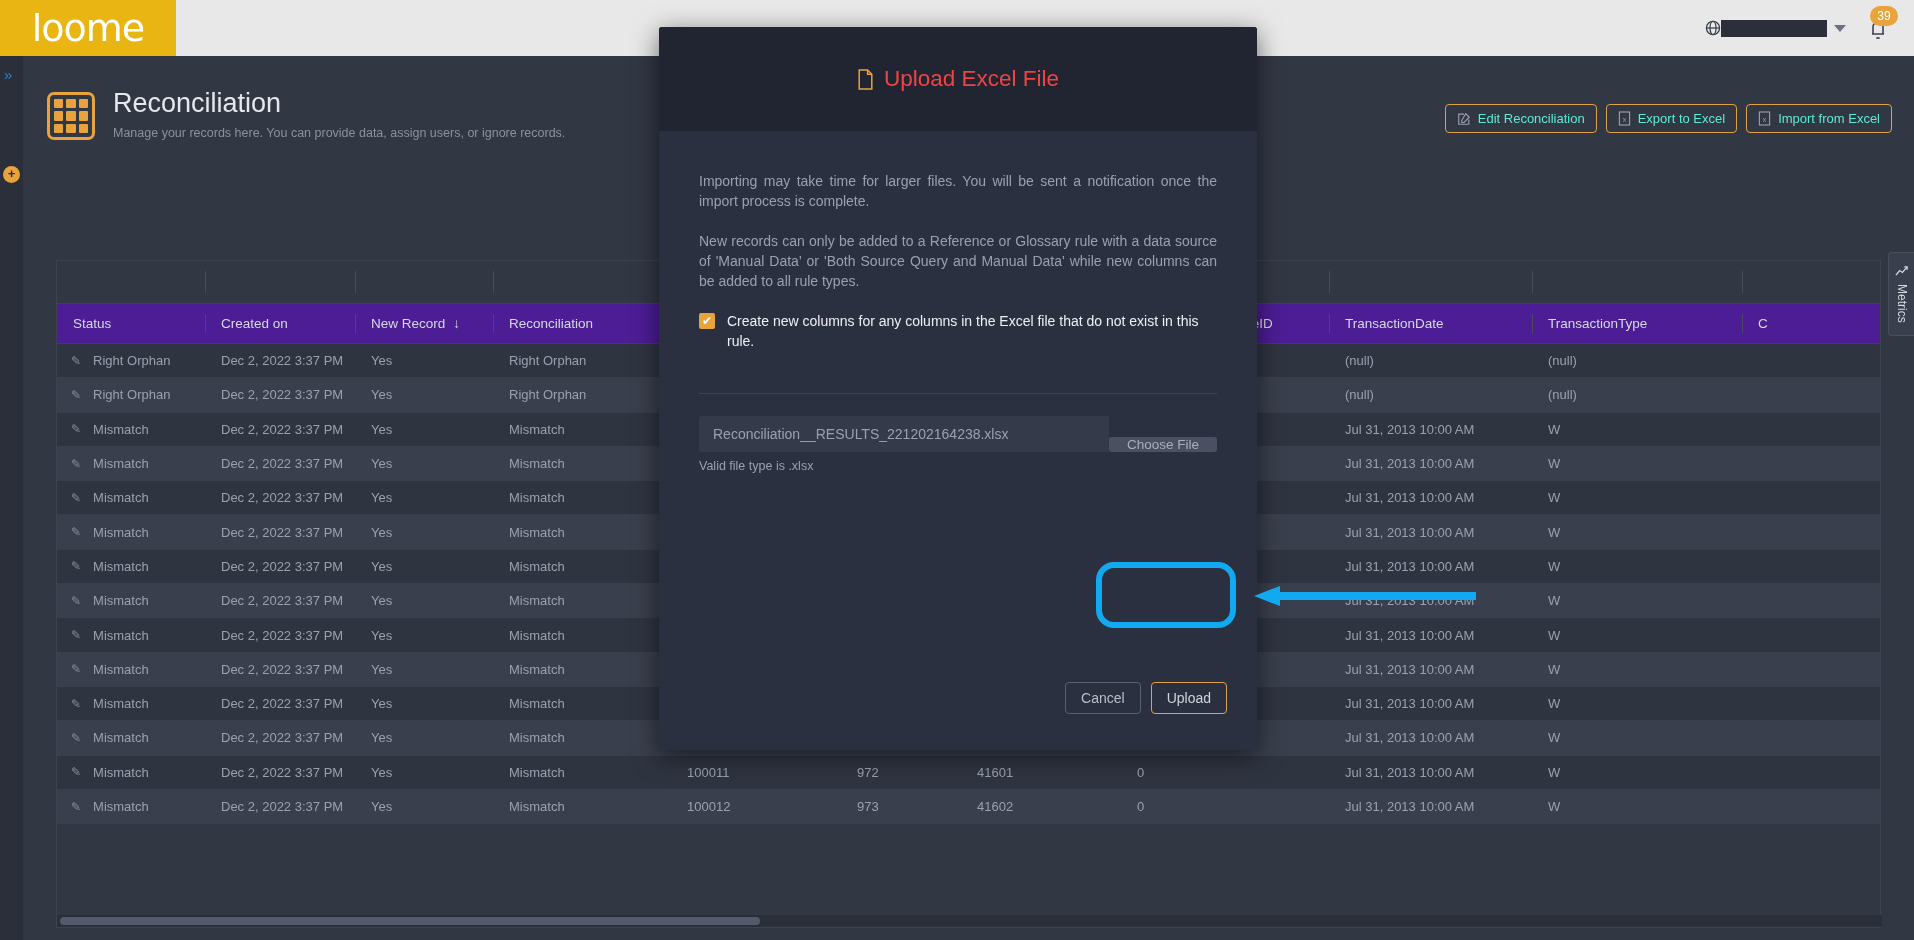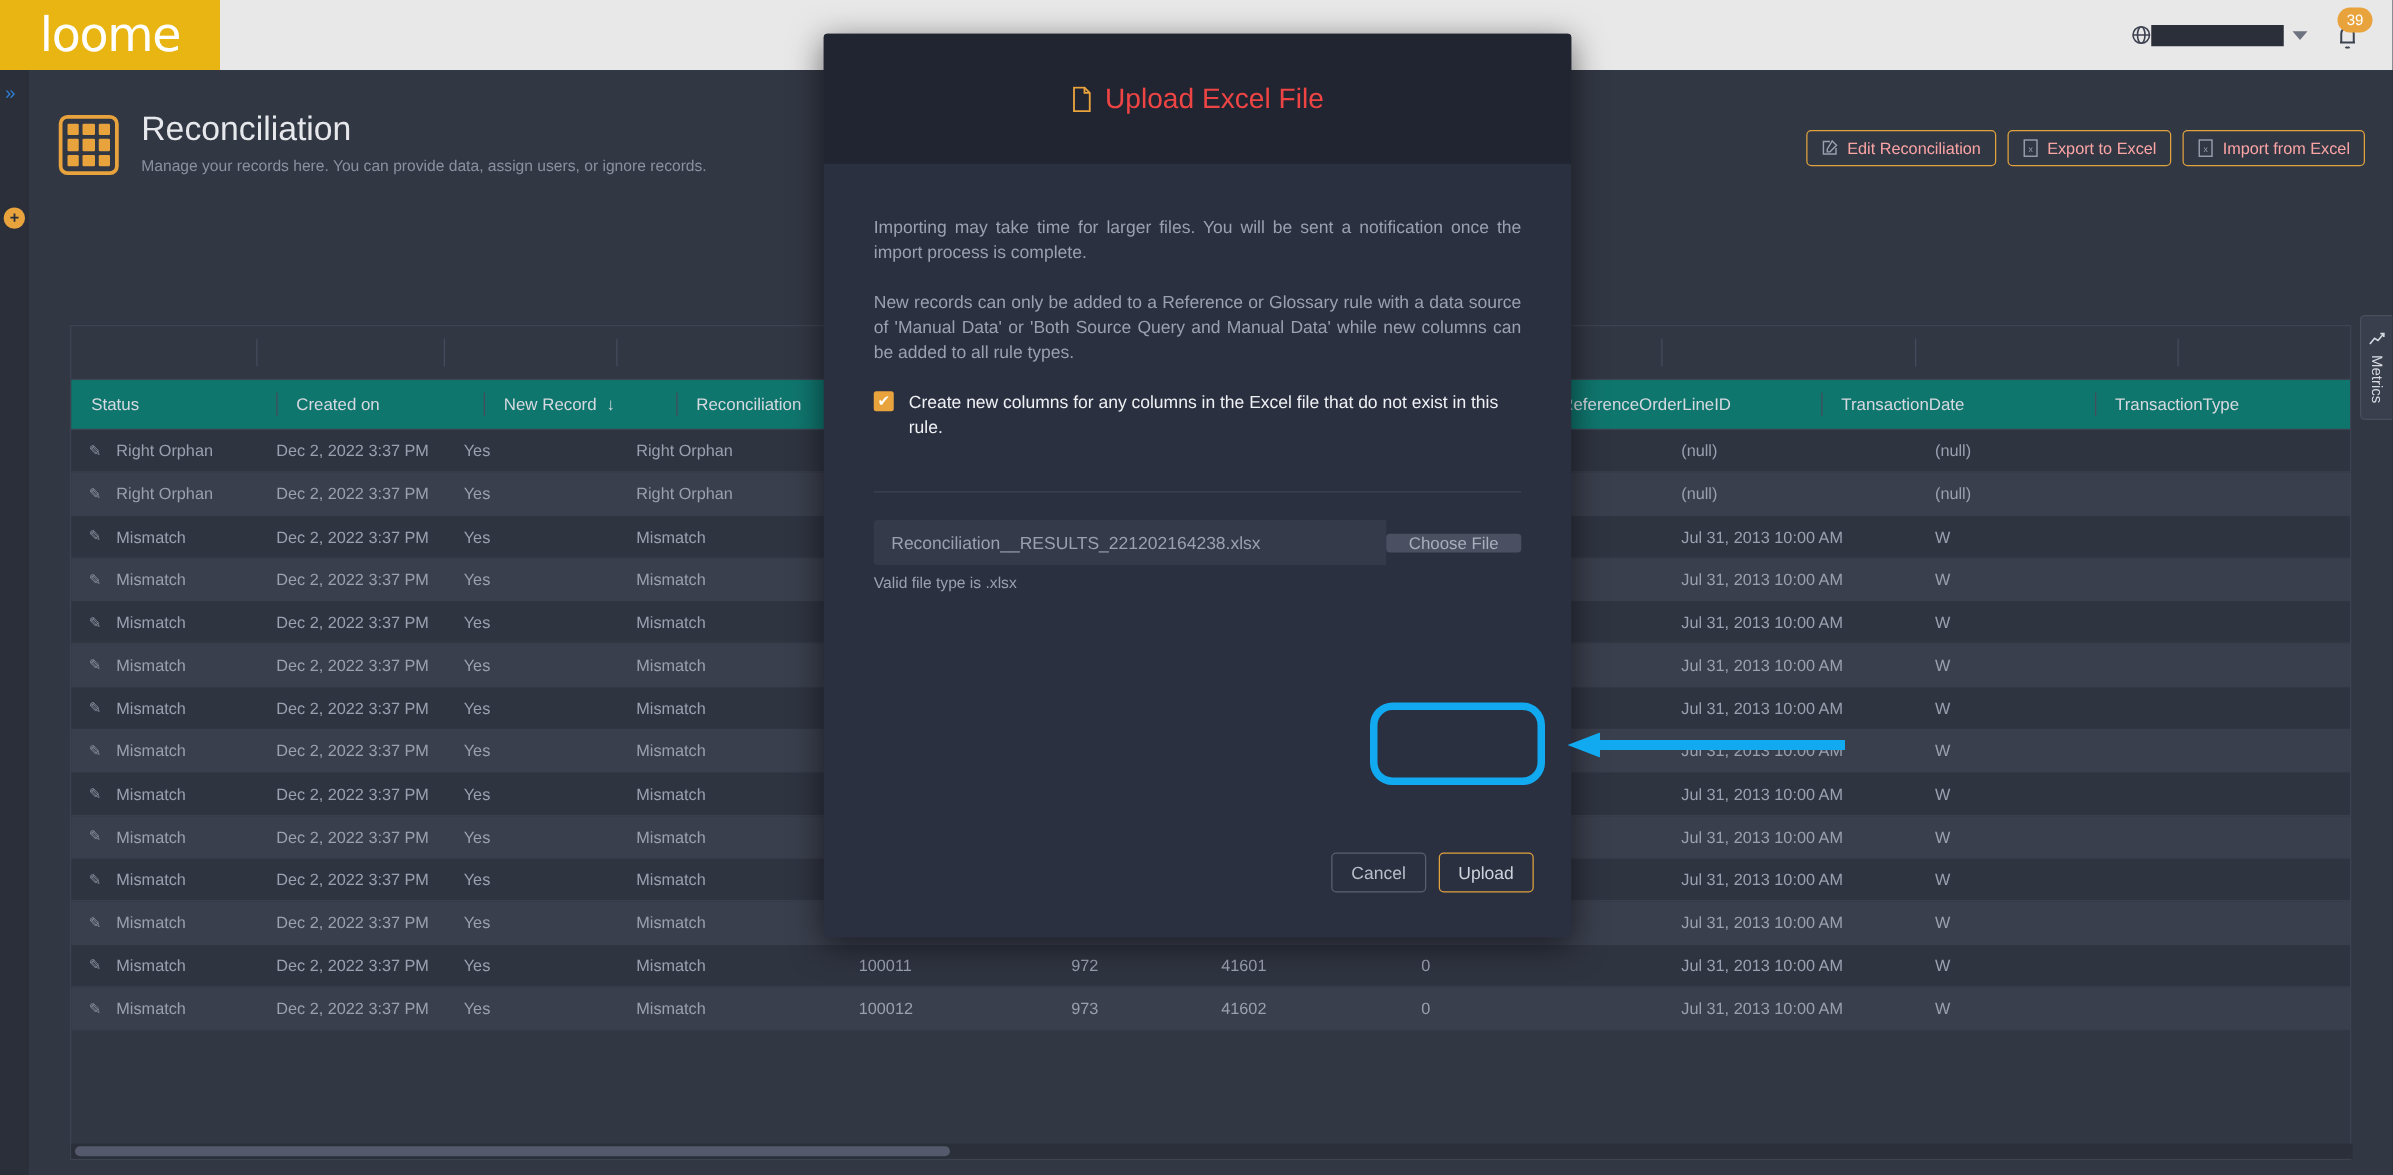--- a/index.html
+++ b/index.html
@@ -49,30 +49,30 @@
     width:48px; height:48px; border:3px solid #e8a33d; border-radius:7px;
     display:grid; grid-template-columns:repeat(3,1fr); grid-template-rows:repeat(3,1fr);
     gap:3px; padding:4px; margin-top:4px;
   }
   .grid-icon i { background:#e8a33d; border-radius:1px; display:block; }
   .page-title { color:#e6e8ec; font-size:27px; font-weight:400; line-height:30px; }
   .page-sub { color:#8b90a0; font-size:12.5px; margin-top:8px; }
 
   .head-actions { position:absolute; right:22px; top:48px; display:flex; gap:9px; }
   .obtn {
-    border:1px solid #e0a33f; background:transparent; color:#fca5a5;
+    border:1px solid #e0a33f; background:transparent; color:#5eead4;
     font-size:13px; padding:6px 11px; border-radius:4px; cursor:pointer;
-    display:flex; align-items:flex-start; gap:7px; font-family:"Liberation Sans",sans-serif;
+    display:flex; align-items:center; gap:7px; font-family:"Liberation Sans",sans-serif;
   }
   .obtn svg { flex:none; }
 
   
   .table-wrap { position:absolute; left:33px; top:204px; width:1825px; height:668px; border:1px solid #3e4352; background:#323744; }
   .filter-row { height:43px; display:flex; border-bottom:1px solid #3e4352; }
-  .head-row { height:40px; display:flex; border-bottom:1px solid #3e4352; background:#0f766e;gap:16px; }
+  .head-row { height:40px; display:flex; border-bottom:1px solid #3e4352; background:#4c1d95; }
   .head-cell {
     color:#d6d9e0; font-size:13.5px; display:flex; align-items:center; padding-left:16px;
     position:relative; flex:none; white-space:nowrap;
   }
   .head-cell.sep::before { content:""; position:absolute; left:0; top:10px; bottom:10px; width:1px; background:#474c5c; }
   .vline { position:absolute; top:10px; bottom:10px; width:1px; background:#474c5c; }
   .body-rows { height:583px; overflow:hidden; }
   .row { height:34.3px; display:flex; align-items:center; border-bottom:1px solid #3a3f4d; }
   .row.odd { background:#2f3441; }
   .row.even { background:#3a3f4d; }
@@ -113,21 +113,21 @@
   .m-lead { color:#eef0f4; font-size:14.5px; margin-bottom:28px; }
   .m-para { color:#9aa0b0; font-size:14px; line-height:20px; text-align:justify; margin-bottom:20px; }
   .cb-row { display:flex; gap:12px; margin-top:17px; }
   .cb {
     width:16px; height:16px; flex:none; background:#e8a33d; border-radius:2px; margin-top:2px;
     display:flex; align-items:center; justify-content:center; color:#fff; font-size:12px; cursor:pointer;
   }
   .cb-label { color:#eef0f4; font-size:14px; line-height:20px; }
   .cb-help { color:#9aa0b0; font-size:13.5px; line-height:20px; margin:12px 0 0 28px; text-align:justify; }
   .divider { height:1px; background:#3c4253; margin:42px 0 22px 0; }
-  .file-row { display:flex; align-items:center; }
+  .file-row { display:flex; align-items:flex-end; }
   .file-name {
     flex:1; background:#343a49; color:#9aa0b0; font-size:14px;
     padding:10px 14px; border-radius:3px 0 0 3px; display:flex; align-items:center; overflow:hidden;
   }
   .choose-btn {
     background:#4a5062; color:#a9aebc; font-size:13.5px; border:none;
     padding:0 18px; border-radius:3px; cursor:pointer; font-family:"Liberation Sans",sans-serif;
   }
   .valid-note { color:#9aa0b0; font-size:12.5px; margin-top:7px; }
   .modal-foot { position:absolute; right:30px; bottom:36px; display:flex; gap:10px; }

